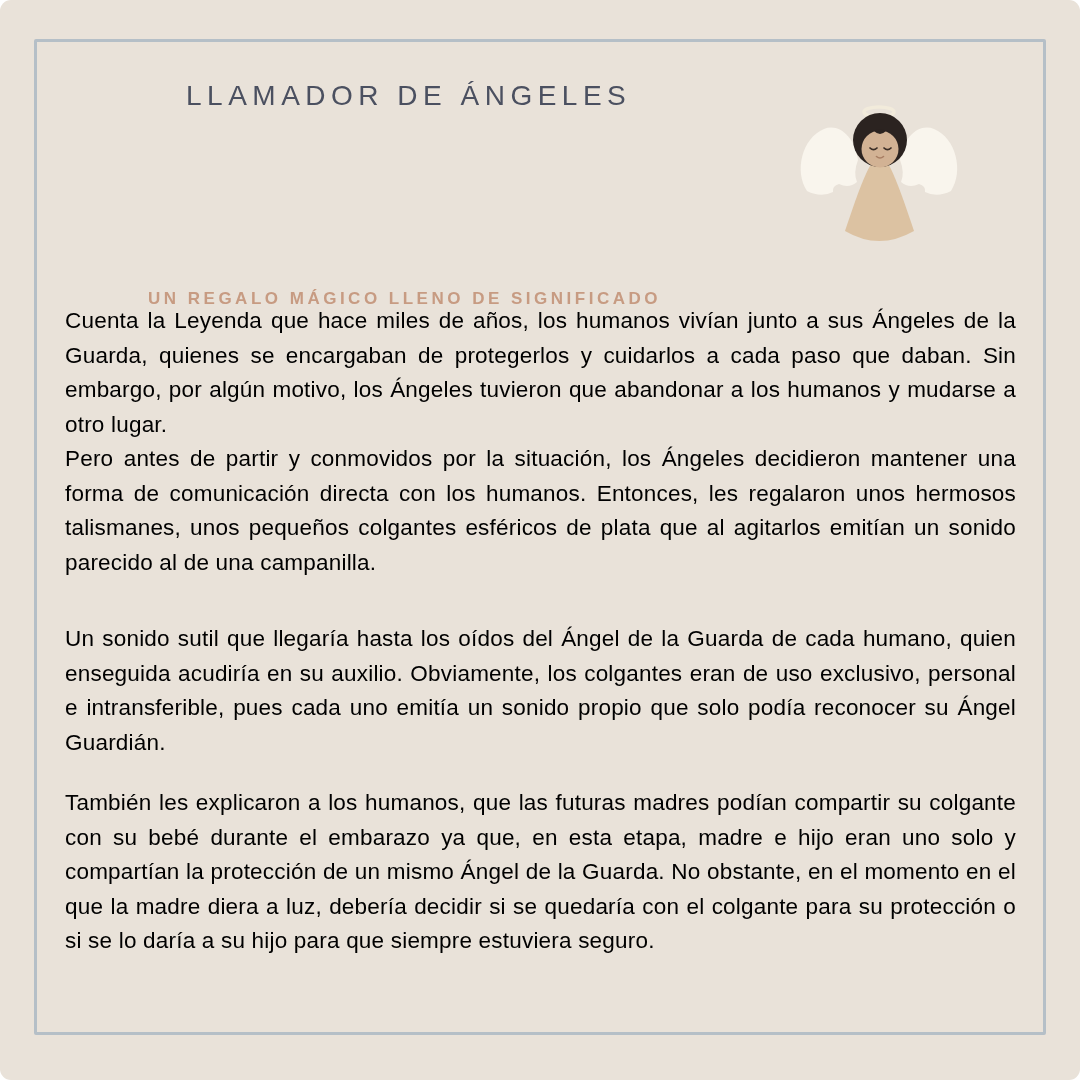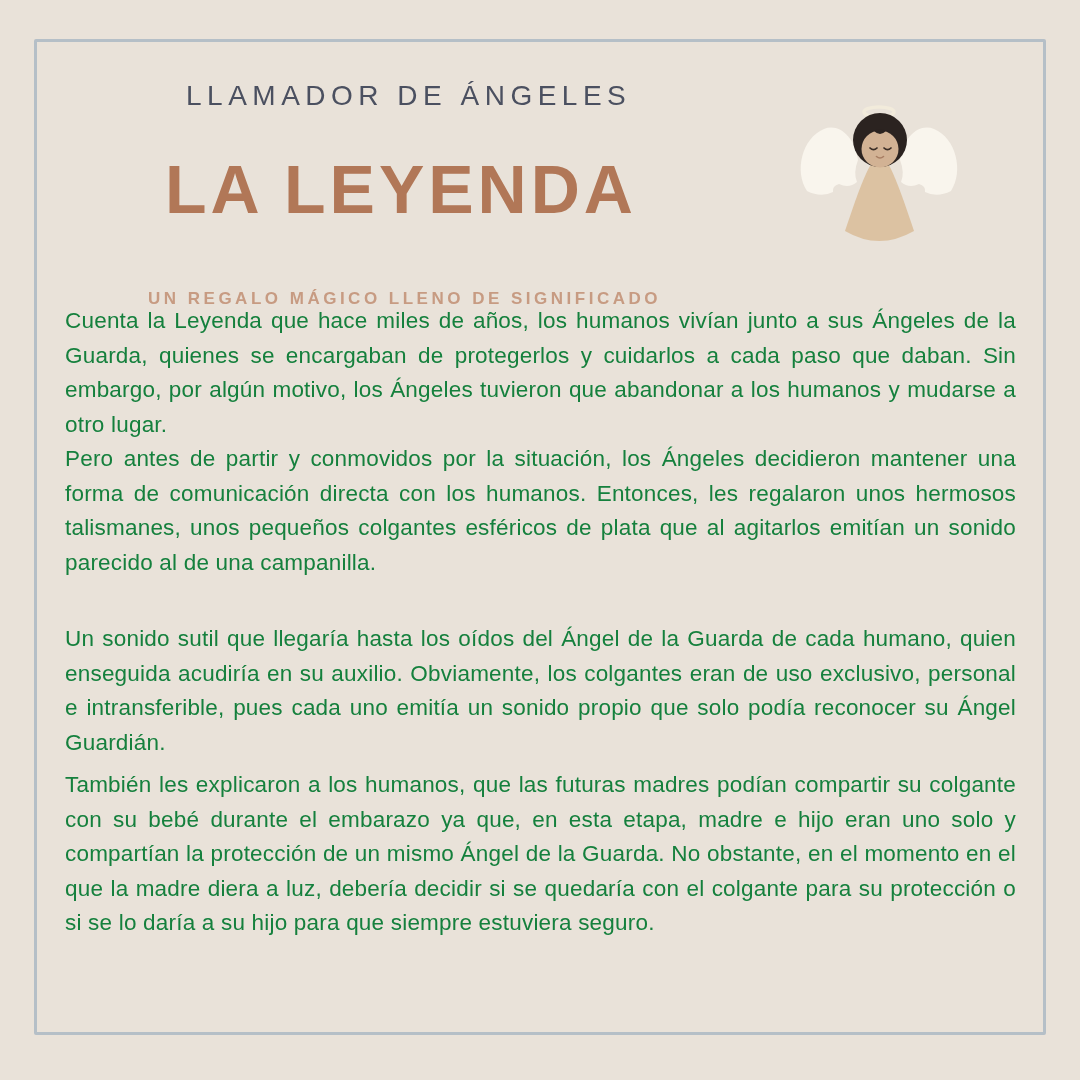--- a/index.html
+++ b/index.html
@@ -8,20 +8,21 @@
     width: 1080px;
     height: 1080px;
     overflow: hidden;
     font-family: "Liberation Sans", sans-serif;
   }
   .canvas {
     position: relative;
     width: 1080px;
     height: 1080px;
     background: #e9e2d9;
+    border-radius: 11px;
   }
   .frame {
     position: absolute;
     left: 34px;
     top: 39px;
     right: 34px;
     bottom: 45px;
     border: 3px solid #b5bfc7;
     border-radius: 2px;
     pointer-events: none;
@@ -65,41 +66,40 @@
     width: 172px;
     height: 168px;
   }
   .legend {
     position: absolute;
     left: 65px;
     top: 304px;
     width: 951px;
     font-size: 22.5px;
     line-height: 34.5px;
-    color: #15803d;
+    color: #000000;
     text-align: justify;
     letter-spacing: 0.2px;
   }
   .legend p {
     margin: 0;
     hyphens: none;
   }
   .legend p.gap-lg { margin-top: 42px; }
-  .legend p.gap-sm { margin-top: 8px; }
+  .legend p.gap-sm { margin-top: 26px; }
 </style>
 </head>
 <body>
 
 <div class="canvas">
 
   <div class="frame"></div>
 
   <div class="kicker">LLAMADOR DE ÁNGELES</div>
 
-  <h1 class="title">LA LEYENDA</h1>
 
   <div class="subtitle">UN REGALO MÁGICO LLENO DE SIGNIFICADO</div>
 
   <div class="angel">
     <svg width="172" height="168" viewBox="0 0 172 168" xmlns="http://www.w3.org/2000/svg">
 
       <path d="M 65,75 C 62,52 46,38 31,44 C 9,53 1,86 14,106 Q 28,113 40,107 Q 39,101 46,99 Q 56,104 64,97 Q 60,88 65,75 Z" fill="#f9f5ed"></path>
 
       <path transform="translate(172,0) scale(-1,1)" d="M 65,75 C 62,52 46,38 31,44 C 9,53 1,86 14,106 Q 28,113 40,107 Q 39,101 46,99 Q 56,104 64,97 Q 60,88 65,75 Z" fill="#f9f5ed"></path>
 

